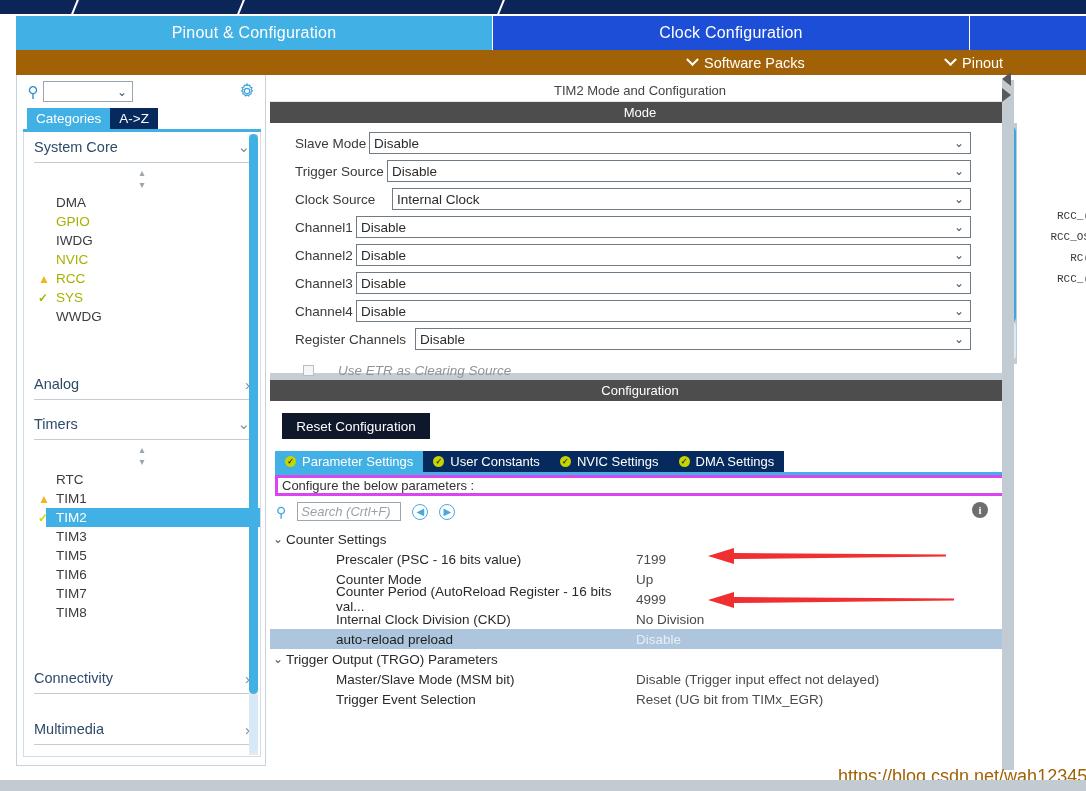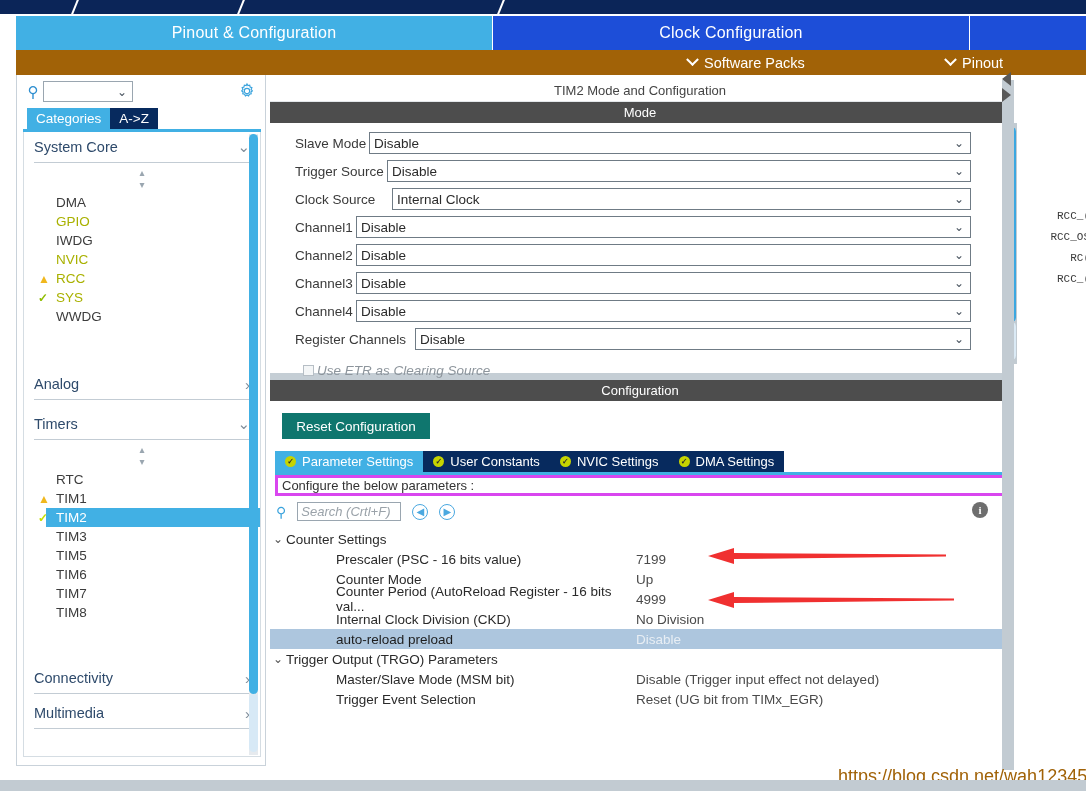--- a/index.html
+++ b/index.html
@@ -107,34 +107,34 @@
   }
   .mode-body { position:relative; height: 250px; background:#ffffff; padding-top: 9px; }
   .frow { display:flex; align-items:center; height: 22px; margin-bottom: 6px; padding-left: 25px; }
   .flabel { font-size: 13.5px; color:#3a3a3a; white-space:nowrap; }
   .fselect {
     height: 22px; border:1px solid #6f7b85; background:#ffffff;
     display:flex; align-items:center; justify-content:space-between;
     padding: 0 6px 0 4px; font-size:13.5px; color:#2b2b2b; margin-left: 4px;
   }
   .sel-chev { color:#4a5560; font-size: 12px; }
-  .etr-row { display:flex; align-items:center; gap:3px; padding-left: 33px; margin-top: 13px; }
+  .etr-row { display:flex; align-items:center; gap:24px; padding-left: 33px; margin-top: 13px; }
   .etr-box { width:11px; height:11px; border:1px solid #b6bec5; background:#f4f6f7; }
   .etr-lab { font-size:13.5px; color:#8d959c; font-style: italic; }
 
   .mode-scroll { position:absolute; right:-7px; top:0px; width:11px; height:241px; background:#c2cbd2; }
   .mode-thumb { position:absolute; left:1px; top:4px; width:9px; height:195px; background:#3ba7e0; border-radius:5px;}
   .mode-thumb2 { position:absolute; left:1px; top:199px; width:9px; height:38px; background:#dbeaf5; border-radius:5px;}
 
   .gap-strip { height: 7px; background:#c5ced5; }
 
   
   .cfg-body { background:#ffffff; position:relative; height: 375px; }
   .reset-btn {
-    margin: 12px 0 0 12px; width: 148px; height: 26px; background:#0f766e; color:#ffffff;
+    margin: 12px 0 0 12px; width: 148px; height: 26px; background:#0f172a; color:#ffffff;
     display:flex; align-items:center; justify-content:center; font-size:13.5px;
   }
   .tabrow { display:flex; margin: 12px 0 0 5px; }
   .ptab { height: 21px; display:flex; align-items:center; gap:6px; padding: 0 10px;
           font-size: 13px; color:#ffffff; }
   .ptab.active { background:#41b0e4; }
   .ptab.inactive { background:#072a5e; }
   .dot-ok { width:11px; height:11px; border-radius:50%; background:#c6d400; color:#2a2a2a;
             font-size: 8px; display:flex; align-items:center; justify-content:center; font-weight:bold;}
   .tab-underline { height:3px; background:#41b0e4; margin-left:5px; width: 727px; }
@@ -311,21 +311,21 @@
           </div>
         <div class="leaf">
           <span>TIM8</span>
           </div>
       </div>
 
       <div class="group-head" style="margin-top:41px">
         <span>Connectivity</span>
         <span class="chev-sm">›</span>
       </div>
-      <div class="group-head" style="margin-top:4px">
+      <div class="group-head" style="margin-top:20px">
         <span>Multimedia</span>
         <span class="chev-sm">›</span>
       </div>
 
       <div class="side-scroll">
         <div class="side-thumb"></div>
         <div class="side-thumb2"></div>
       </div>
     </div>
   </div>

